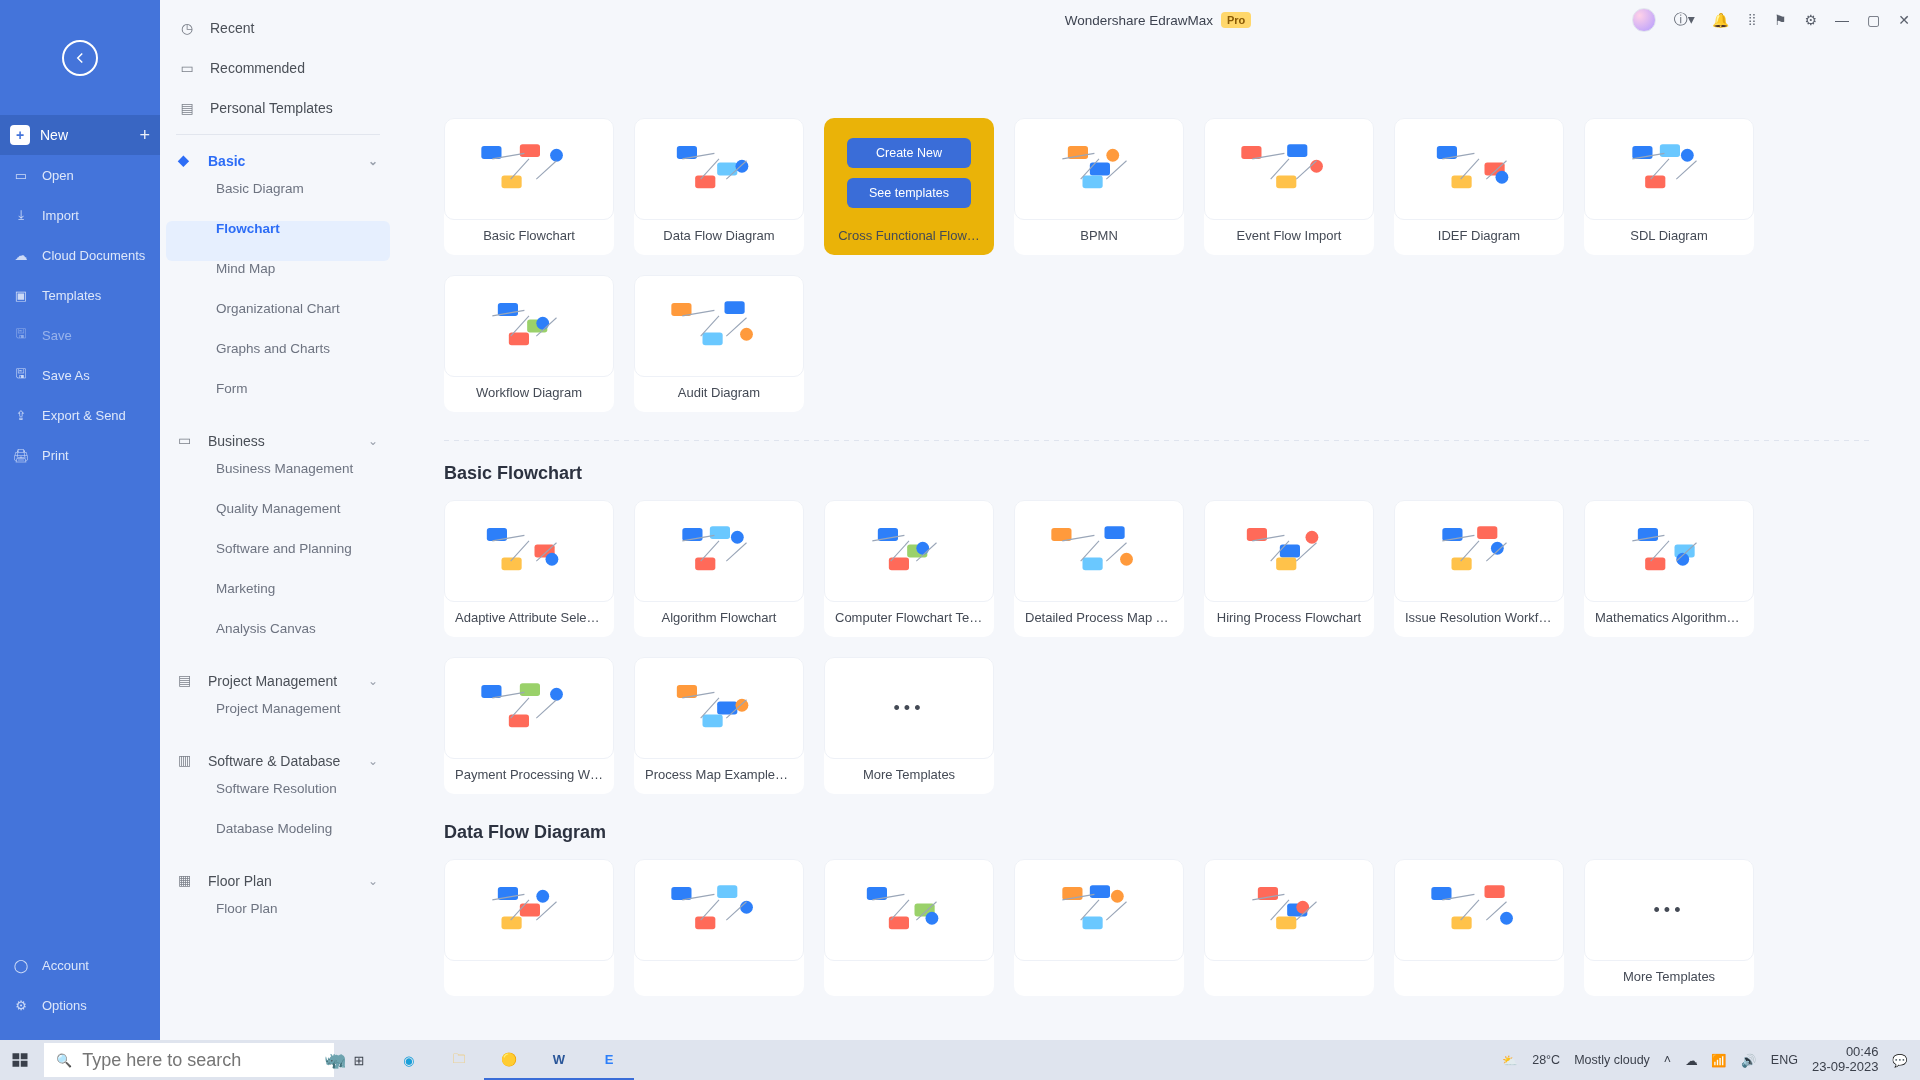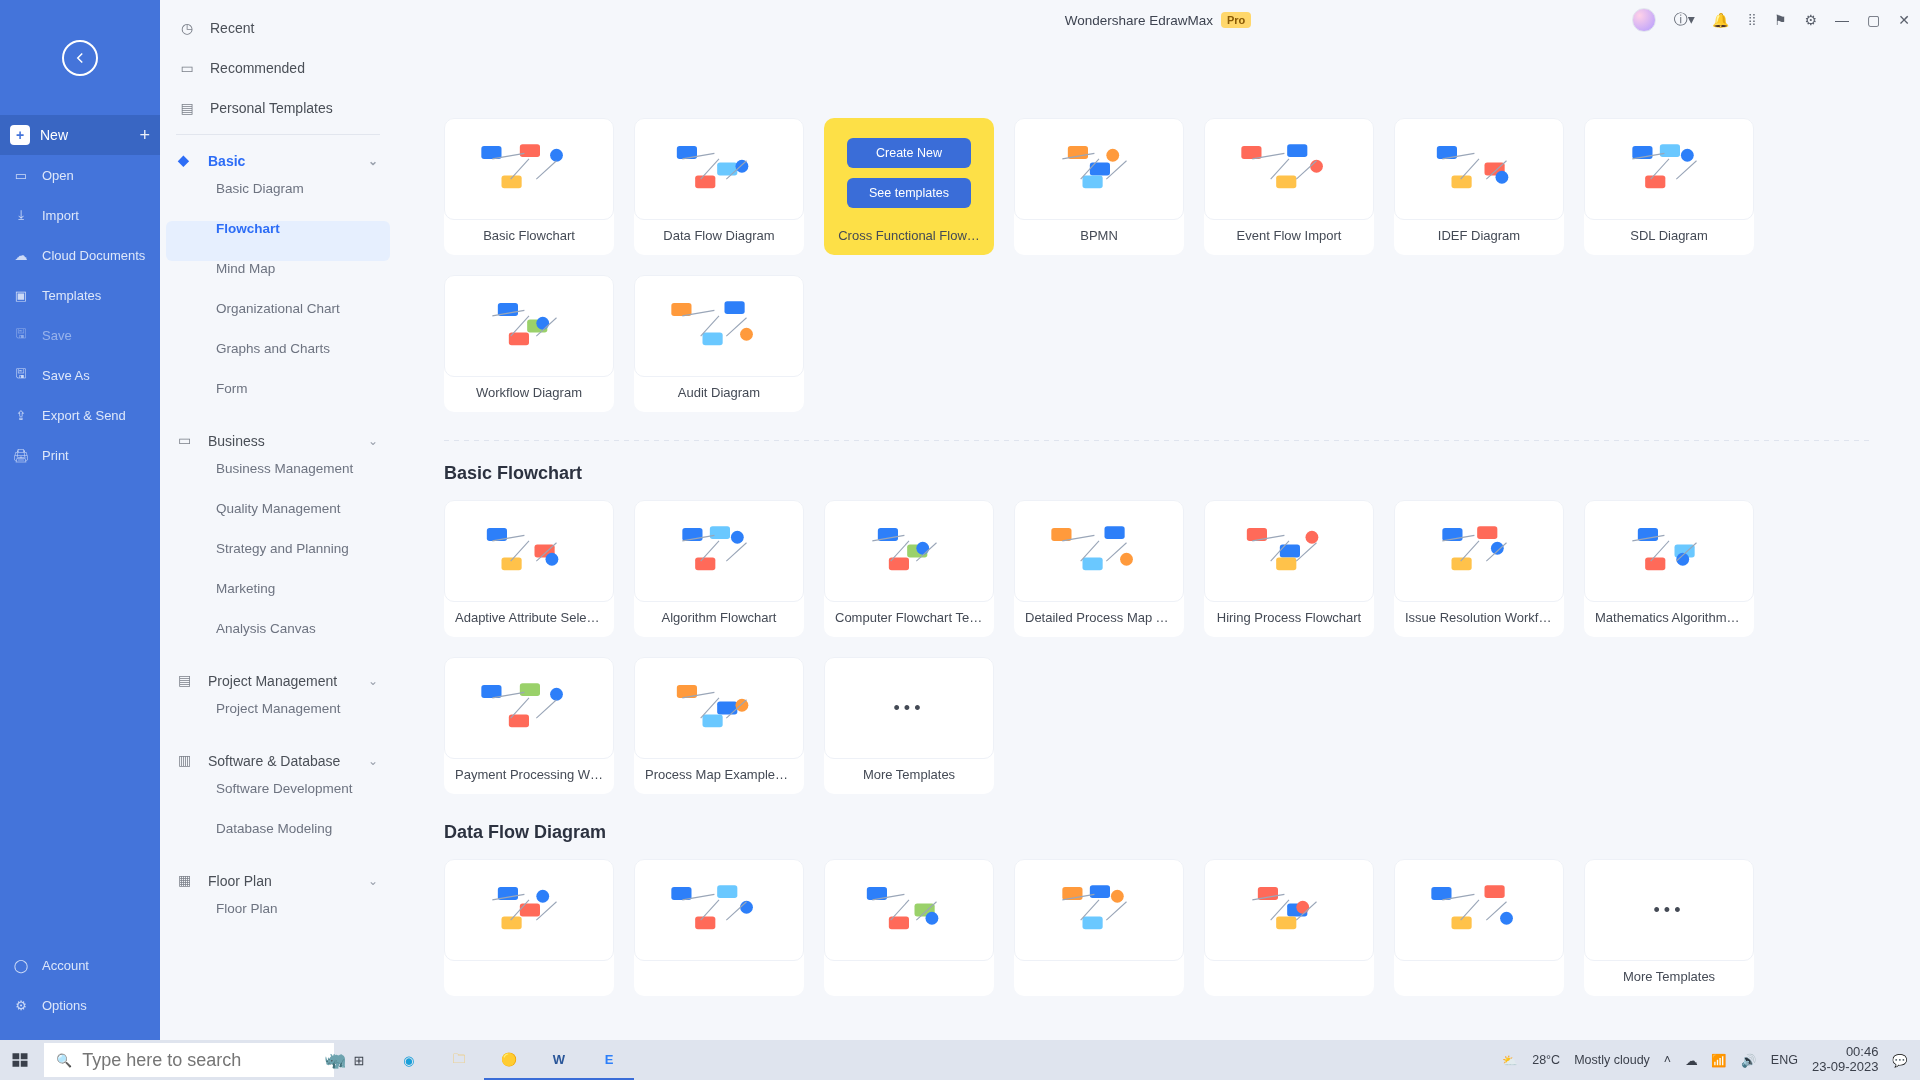--- a/index.html
+++ b/index.html
@@ -132,21 +132,21 @@
     .thumb {
       width: 170px; height: 102px; border-radius: 10px; background: #fff;
       border: 1px solid #eef1f7; display: flex; align-items: center; justify-content: center;
       position: relative;
     }
     .card .label {
       font-size: 13px; color: #444a55; padding: 8px 6px 12px; text-align: center;
       white-space: nowrap; overflow: hidden; text-overflow: ellipsis; width: 160px;
     }
     .card.hover {
-      background: #fde047;
+      background: #eab308;
     }
     .card.hover .thumb { border-color: transparent; background: transparent; }
     .hover-btn {
       display: block; width: 124px; height: 30px; border-radius: 6px;
       background: #3a6dd8; color: #fff; font-size: 12.5px; text-align: center;
       line-height: 30px; margin: 2px 0;
     }
     .more-card .thumb { flex-direction: column; gap: 10px; }
     .dots { letter-spacing: 4px; font-size: 18px; color: #444a55; }
     .more-card .label { color: #444a55; }
@@ -294,21 +294,21 @@
         <span>Business</span>
         <span class="chev">⌄</span>
       </div>
       <div class="nav2-sub">
         <span>Business Management</span>
       </div>
       <div class="nav2-sub">
         <span>Quality Management</span>
       </div>
       <div class="nav2-sub">
-        <span>Strategy and Planning</span>
+        <span>Software and Planning</span>
       </div>
       <div class="nav2-sub">
         <span>Marketing</span>
       </div>
       <div class="nav2-sub">
         <span>Analysis Canvas</span>
       </div>
       <div class="nav2-cat">
         <span class="ic2">▤</span>
         <span>Project Management</span>
@@ -316,21 +316,21 @@
       </div>
       <div class="nav2-sub">
         <span>Project Management</span>
       </div>
       <div class="nav2-cat">
         <span class="ic2">▥</span>
         <span>Software &amp; Database</span>
         <span class="chev">⌄</span>
       </div>
       <div class="nav2-sub">
-        <span>Software Development</span>
+        <span>Software Resolution</span>
       </div>
       <div class="nav2-sub">
         <span>Database Modeling</span>
       </div>
       <div class="nav2-cat">
         <span class="ic2">▦</span>
         <span>Floor Plan</span>
         <span class="chev">⌄</span>
       </div>
       <div class="nav2-sub">

